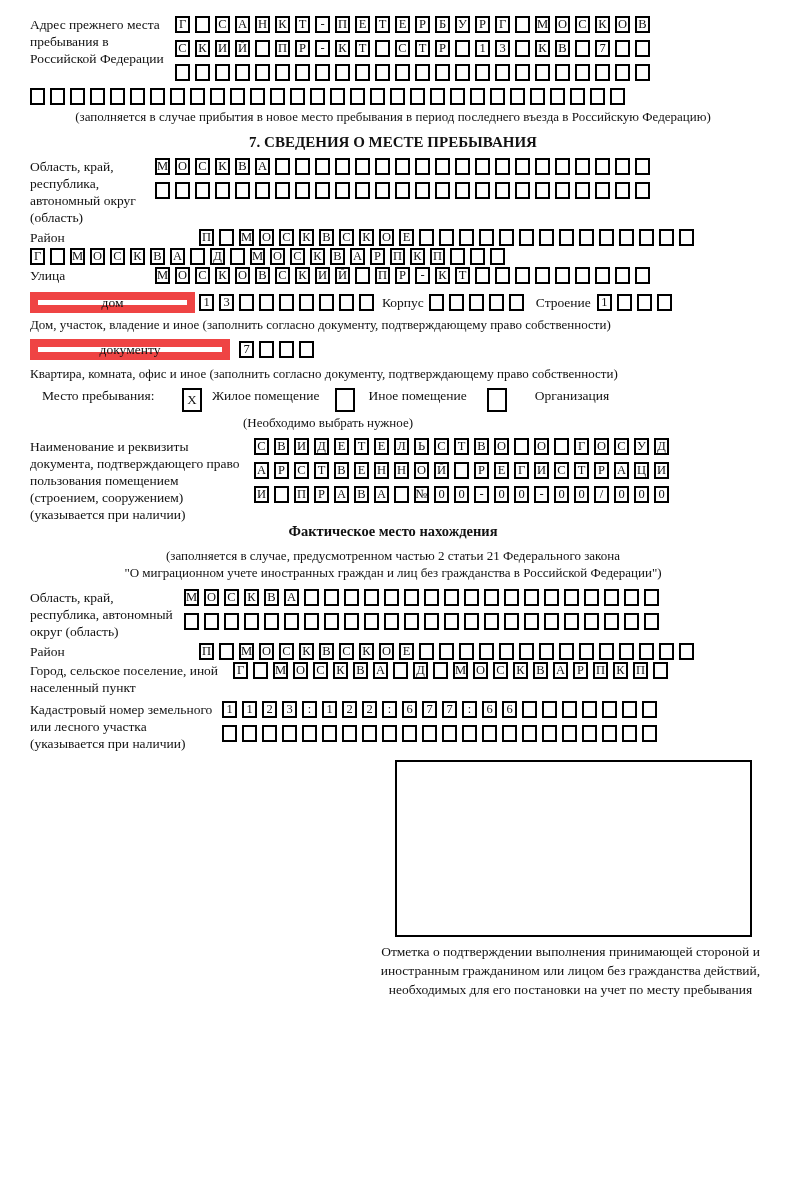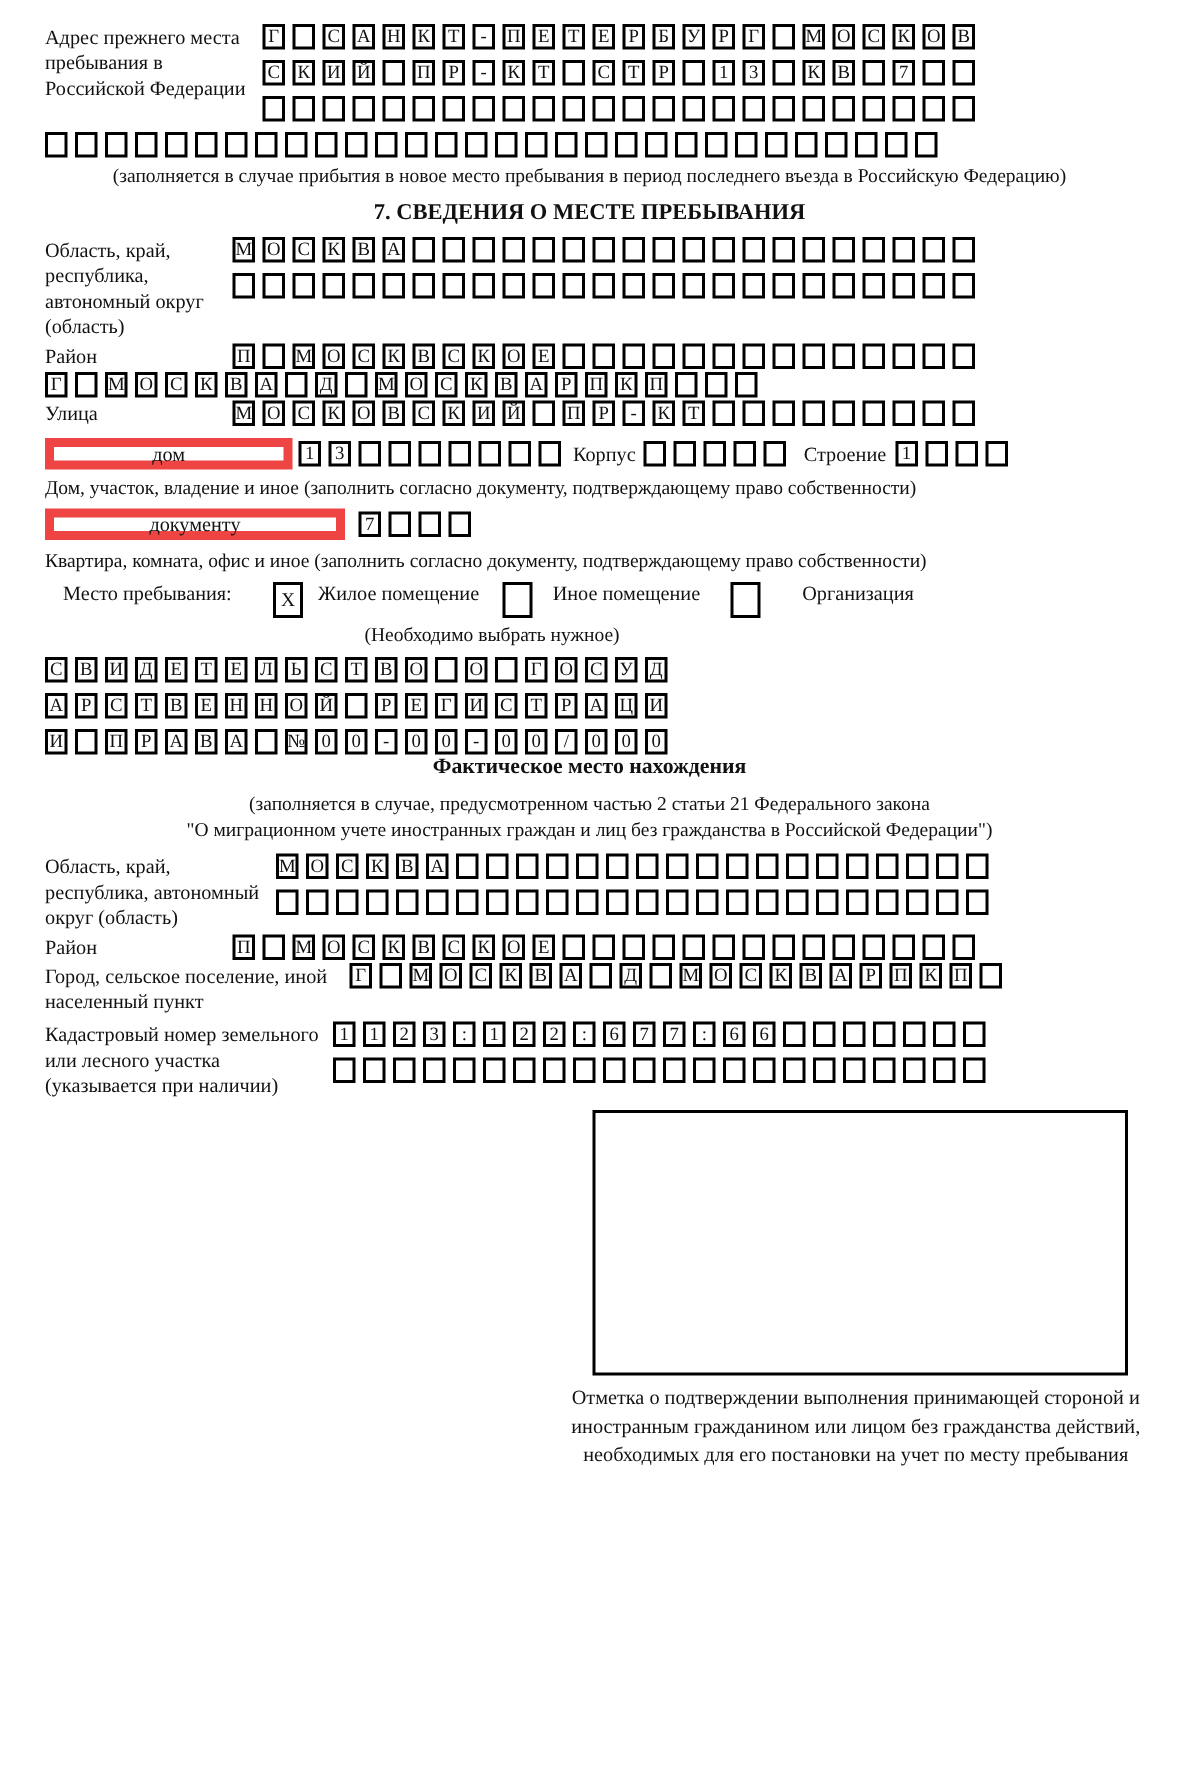--- a/index.html
+++ b/index.html
@@ -23,26 +23,26 @@
     display: flex; align-items: center; justify-content: center;
     font-size: 12.5px; line-height: 13px;
   }
 
   .caption { font-size: 13px; margin-top: 4px; }
   .caption.center { text-align: center; }
 
   .sec-title { text-align: center; font-weight: bold; font-size: 15px; margin: 9px 0 7px 0; }
   .sub-title { text-align: center; font-weight: bold; font-size: 14.5px; }
 
-  .mt2 { margin-top: 2px; } .mt3 { margin-top: 3px; } .mt5 { margin-top: 5px; }
+  .mt2 { margin-top: 2px; } .mt3 { margin-top: 3px; gap: 44px; } .mt5 { margin-top: 5px; }
   .mt6 { margin-top: 6px; } .mt7 { margin-top: 7px; } .mt8 { margin-top: 8px; }
 
   .dom-row { display: flex; align-items: center; }
   .widebox {
-    border: 6px solid #ef4444; height: 21px; display: flex;
+    border: 8px solid #ef4444; height: 21px; display: flex;
     align-items: center; justify-content: center; font-size: 13.5px; flex-shrink: 0;
   }
   .widebox.dom { width: 165px; margin-right: 4px; }
   .widebox.kvartira { width: 200px; margin-right: 9px; }
   .inline-label { font-size: 13.5px; line-height: 21px; white-space: nowrap; }
 
   .mesto-row { display: flex; align-items: flex-start; margin-left: 12px; }
   .mesto-label { font-size: 13.5px; width: 140px; flex-shrink: 0; }
   .checkbox {
     width: 20px; height: 24px; border: 2px solid #000; flex-shrink: 0;
@@ -390,20 +390,21 @@
     <span class="checkbox" style="margin-right:10px">X</span>
     <span class="opt-label" style="margin-right:16px">Жилое помещение</span>
     <span class="checkbox" style="margin-right:13px"></span>
     <span class="opt-label" style="margin-right:20px">Иное помещение</span>
     <span class="checkbox" style="margin-right:28px"></span>
     <span class="opt-label">Организация</span>
   </div>
   <div class="note">(Необходимо выбрать нужное)</div>
 
   <div class="frow mt7">
+    <div class="flabel" style="width:224px">Наименование и реквизиты документа, подтверждающего право пользования помещением (строением, сооружением) (указывается при наличии)</div>
     <div class="rows">
       <div class="boxrow">
           <span class="cell">С</span>
           <span class="cell">В</span>
           <span class="cell">И</span>
           <span class="cell">Д</span>
           <span class="cell">Е</span>
           <span class="cell">Т</span>
           <span class="cell">Е</span>
           <span class="cell">Л</span>

